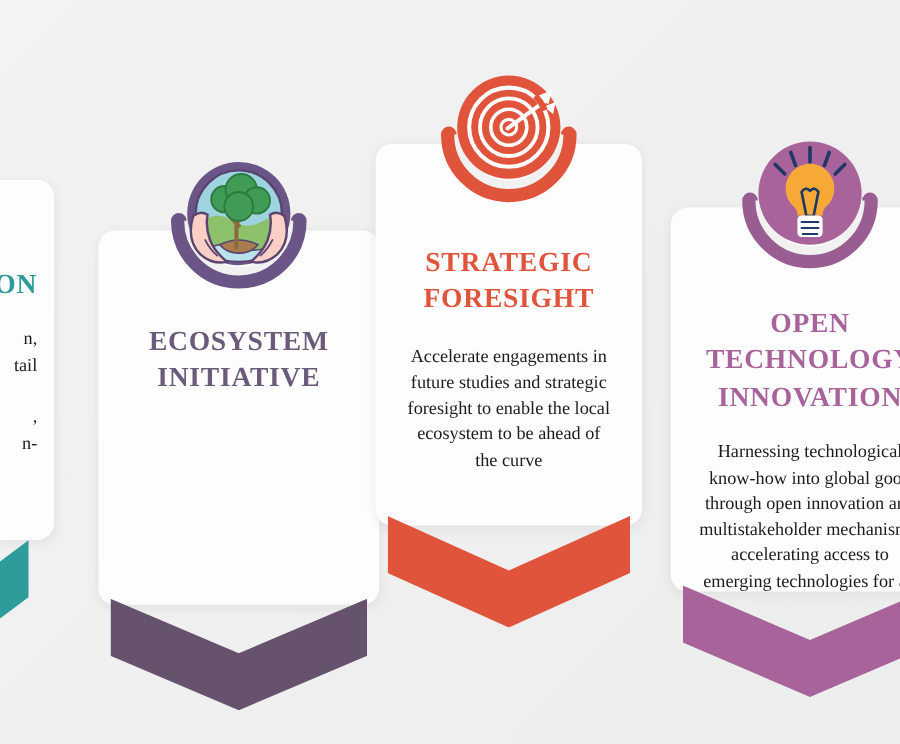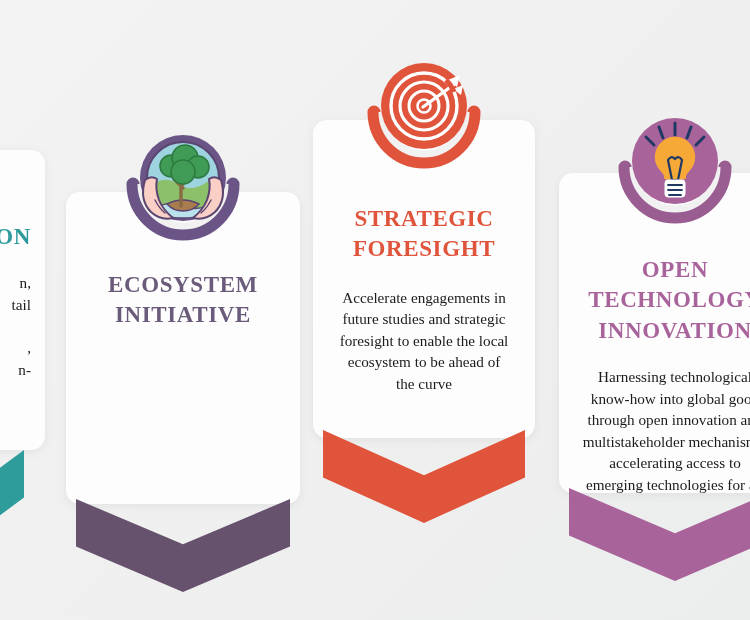--- a/index.html
+++ b/index.html
@@ -59,21 +59,21 @@
       <div class="card-title" style="color:#2D9B9B;text-align:right;">ON</div>
       <div class="card-text" style="text-align:right;margin-top:20px;">n,
 tail
 
 ,
 n-</div>
     </div>
     <div class="chevron" style="left:22px;top:300px;width:122px;height:108px;background:#2F9C9C;"></div>
   </div>
 
-  <div class="card" style="left:66px;top:192px;width:226px;height:312px;">
+  <div class="card" style="left:82px;top:192px;width:226px;height:312px;">
 
     <div class="card-body" style="width:234px;height:312px;padding:78px 16px 0 16px;">
       <div class="card-title" style="color:#6B5B7B;white-space:pre-line;">ECOSYSTEM
 INITIATIVE</div>
     </div>
 
     <div class="chevron" style="left:10px;top:307px;width:214px;height:108px;background:#67526E;"></div>
 
     <div class="icon-badge" style="left:53px;top:-70px;width:128px;height:128px;">
       <svg viewBox="0 0 128 128" width="128" height="128">

